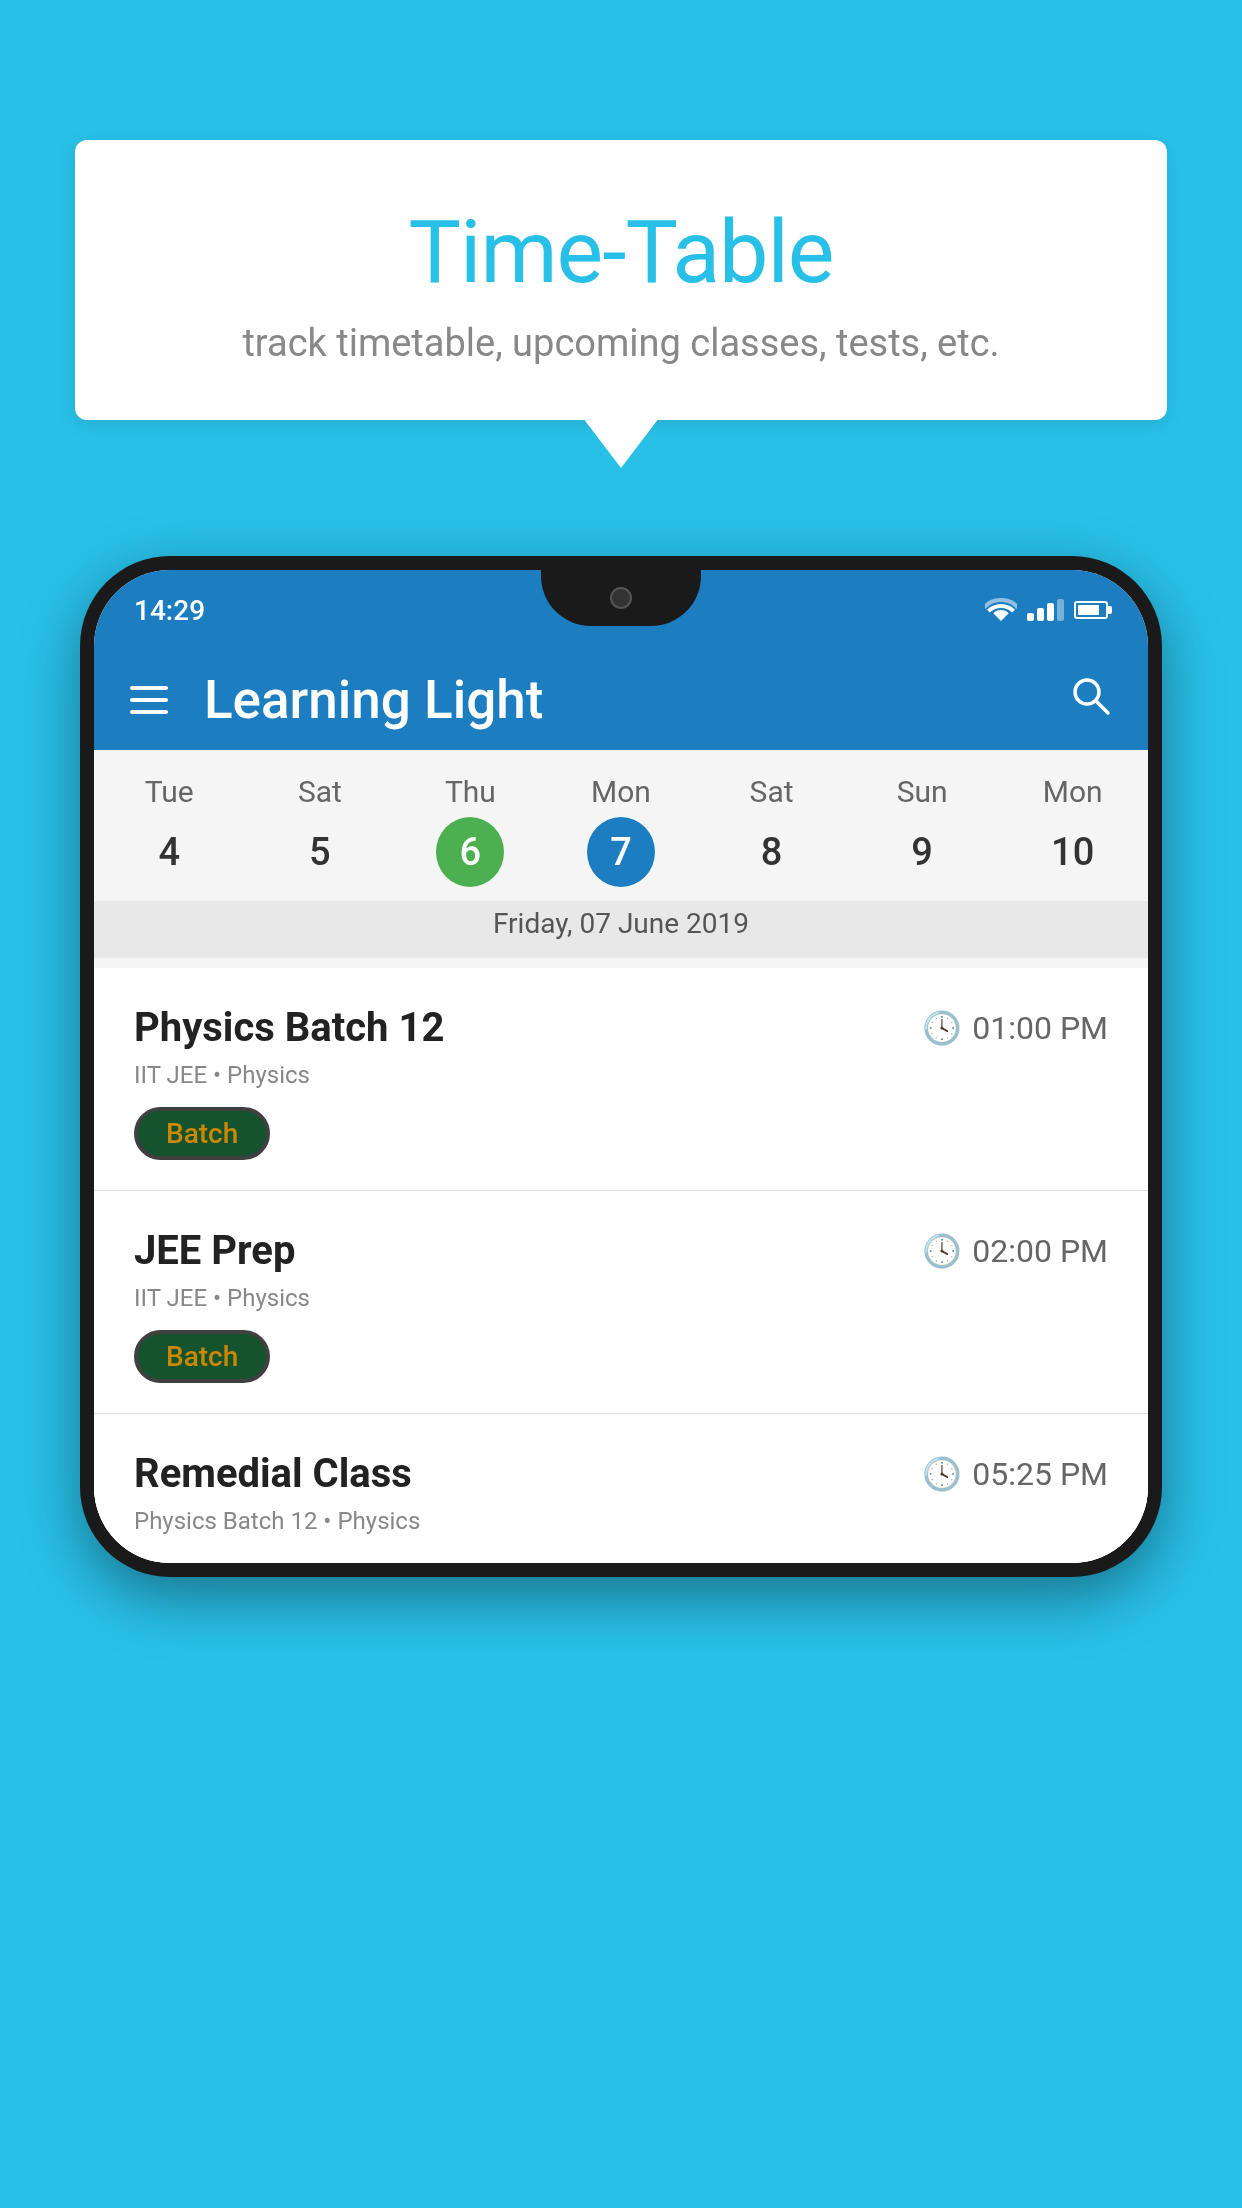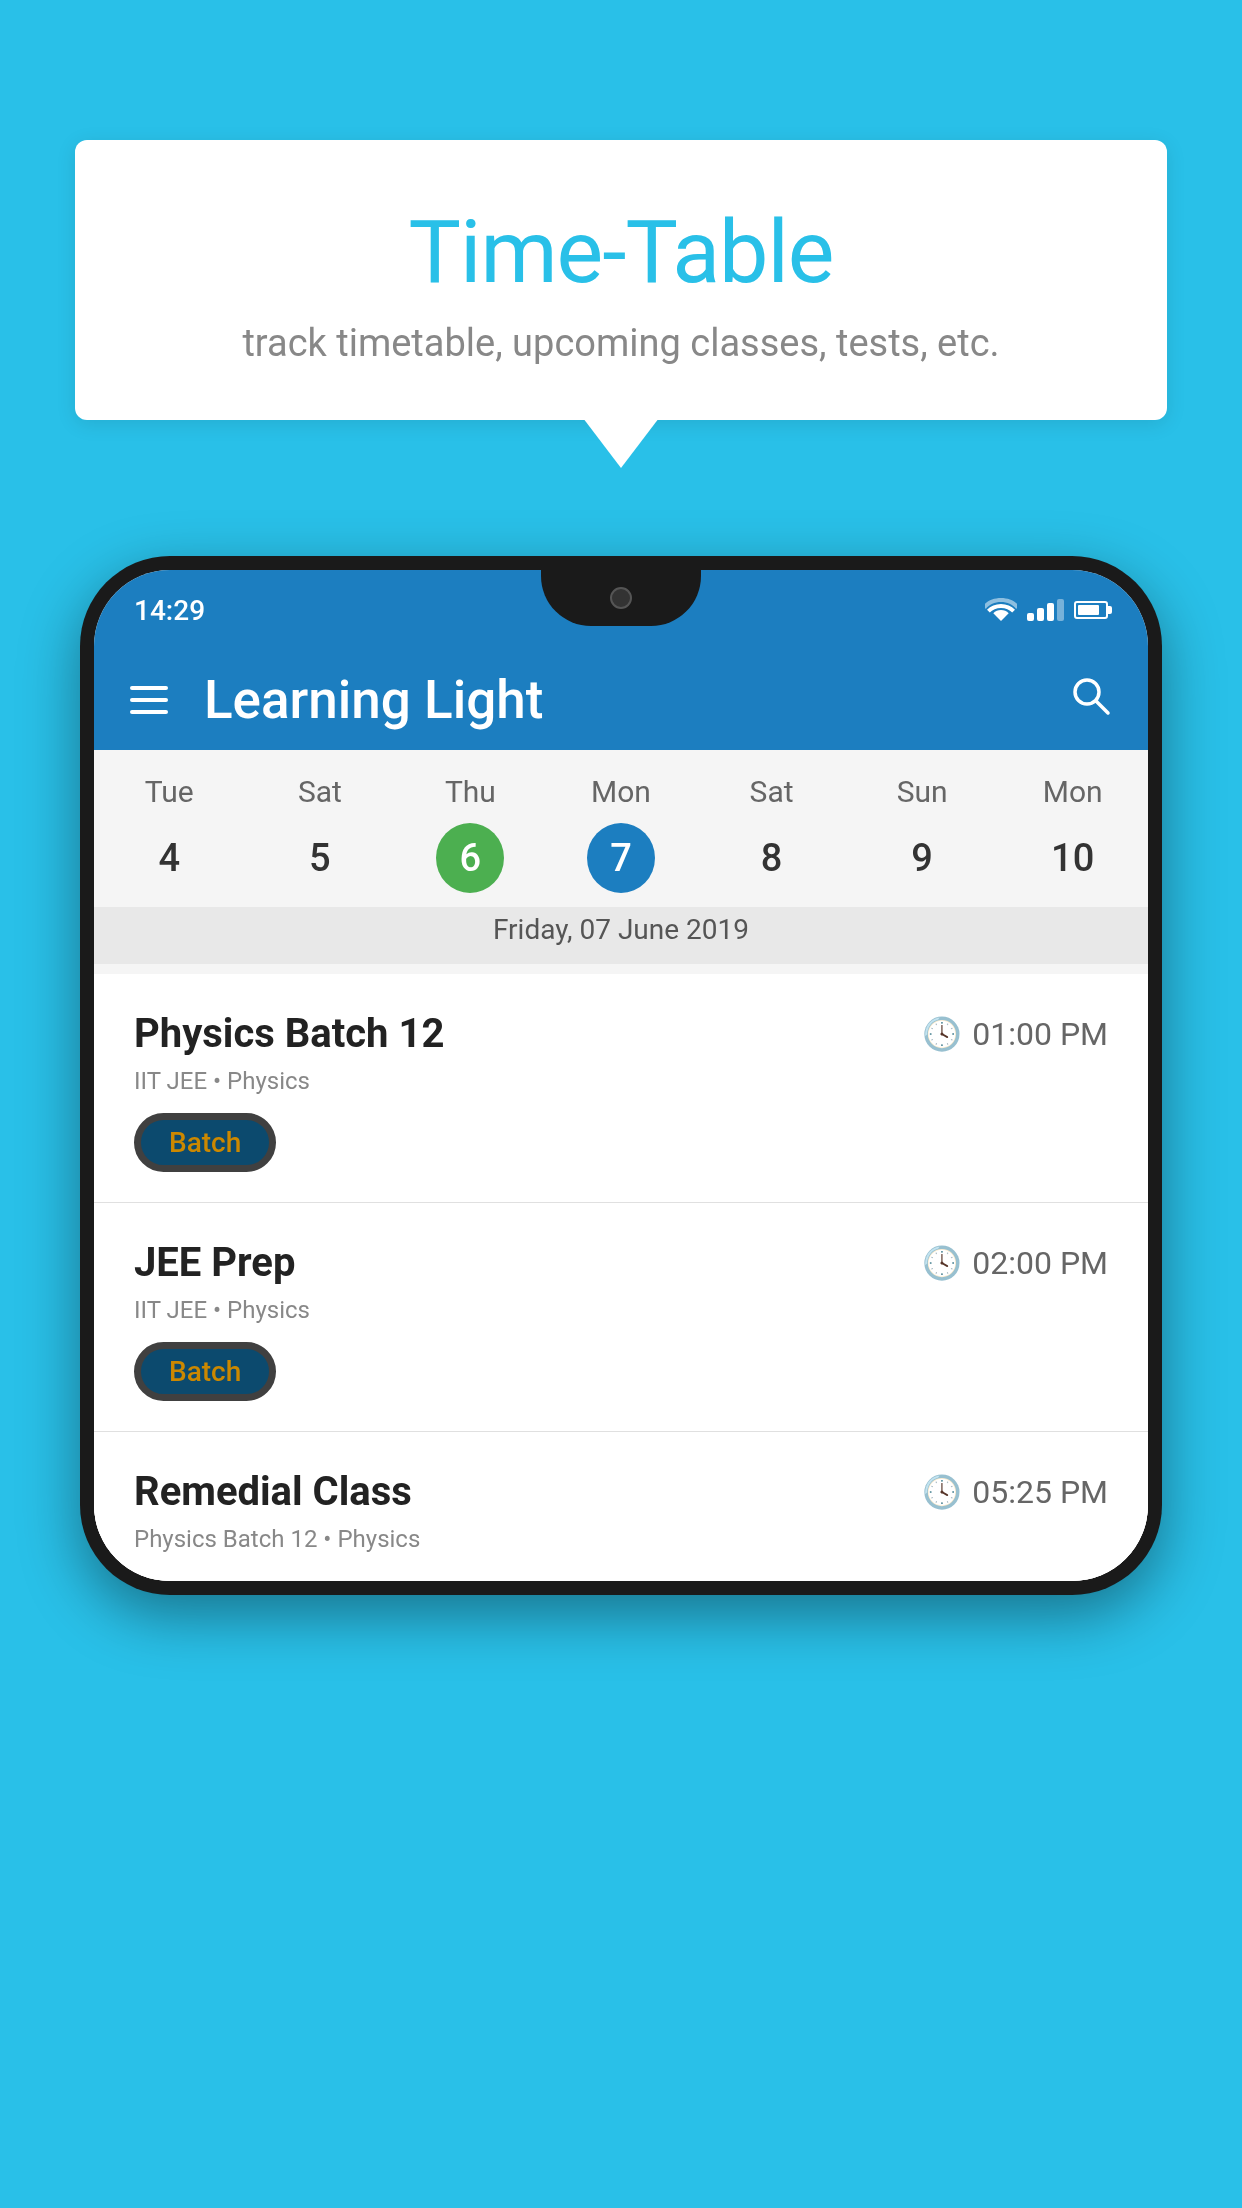--- a/index.html
+++ b/index.html
@@ -209,21 +209,21 @@
     
     .calendar-strip {
       background: #f5f5f5;
       padding: 24px 0 10px;
     }
 
     .days-header {
       display: grid;
       grid-template-columns: repeat(7, 1fr);
       text-align: center;
-      margin-bottom: 14px;
+      margin-bottom: 8px;
     }
 
     .day-name {
       font-size: 30px;
       color: #666;
       font-weight: 400;
     }
 
     .days-numbers {
       display: grid;
@@ -298,23 +298,23 @@
     }
 
     .schedule-item-sub {
       font-size: 24px;
       color: #888;
       margin-bottom: 18px;
     }
 
     .batch-badge {
       display: inline-block;
-      background: #0c4a6e;
+      background: #14532d;
       color: #CC8800;
-      border: 7px solid #404040;
+      border: 4px solid #404040;
       border-radius: 30px;
       padding: 6px 28px;
       font-size: 28px;
       font-weight: 500;
     }
 
     
     .schedule-item-partial {
       padding: 36px 40px 10px;
       background: white;

